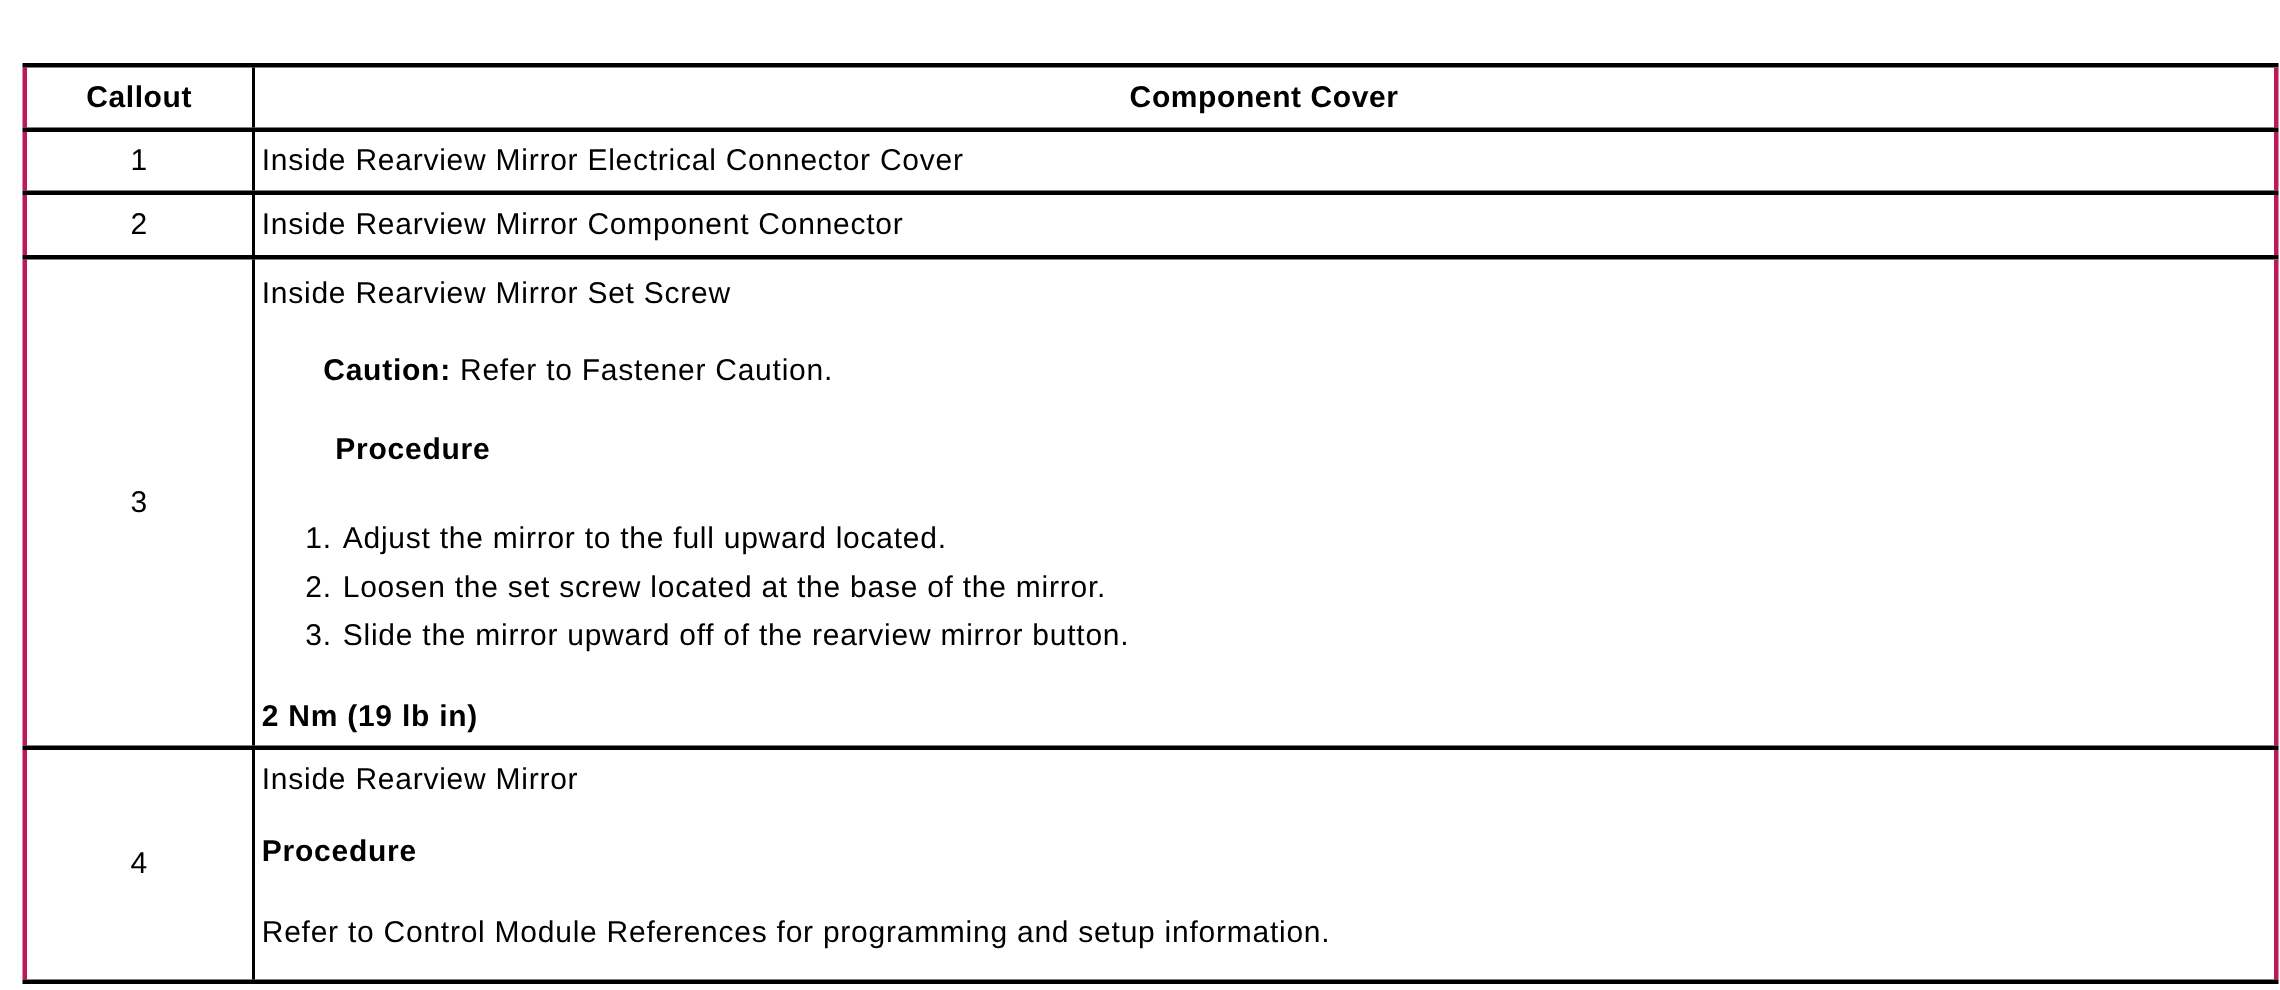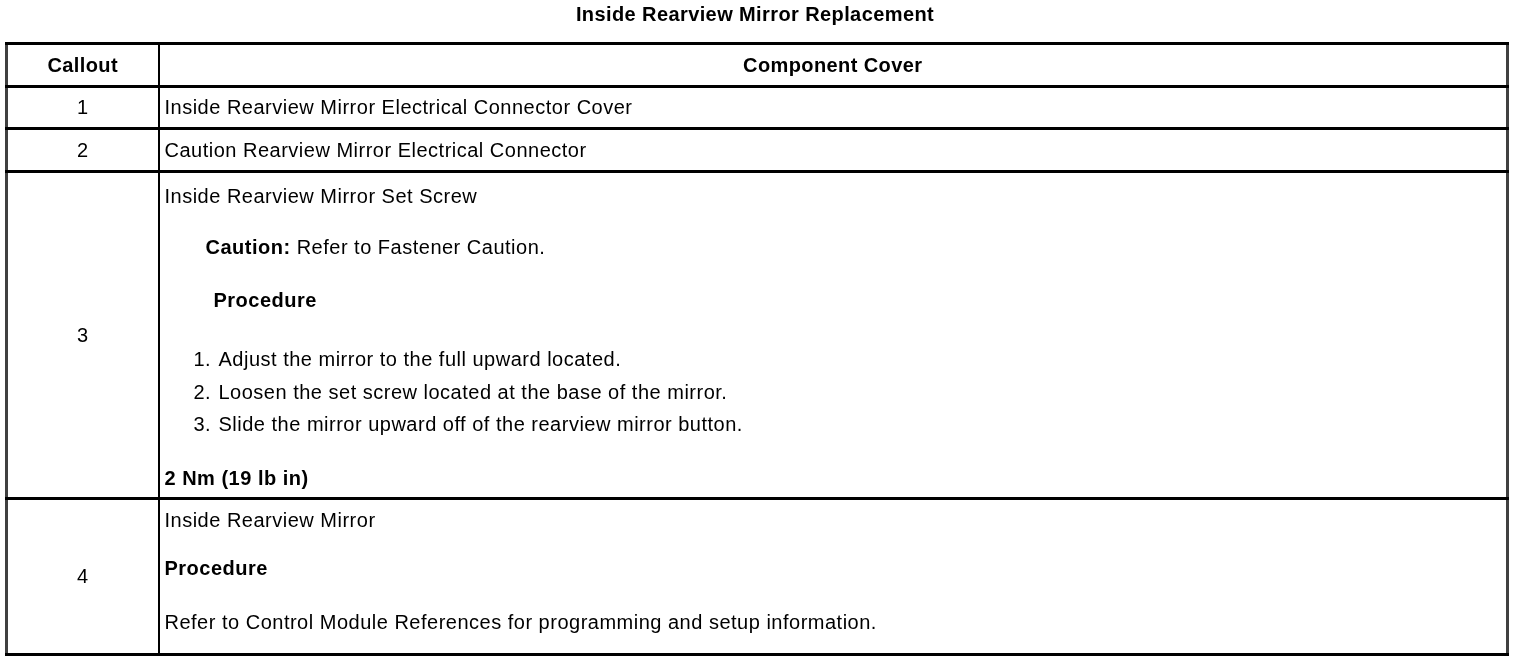--- a/index.html
+++ b/index.html
@@ -11,24 +11,24 @@
   }
   .page { position: relative; width: 1520px; height: 660px; overflow: hidden; }
 
   .doc-title {
     position: absolute; top: 3px; left: 0; width: 1510px;
     text-align: center;
     font-size: 20px; font-weight: bold; letter-spacing: 0.4px;
   }
 
   table.callout-table {
-    position: absolute; left: 5px; top: 42px;
+    position: absolute; left: 15px; top: 42px;
     width: 1504px;
     border-collapse: collapse; table-layout: fixed;
-    border: 3px solid #404040;
+    border: 3px solid #be185d;
   }
   th, td {
     border-top: 3px solid #000; border-bottom: 3px solid #000;
     border-left: 2px solid #000; border-right: 2px solid #000;
     padding: 0;
     font-size: 20px; letter-spacing: 0.5px;
   }
   tr.r-head   { height: 43px; }
   tr.r-small1 { height: 42px; }
   tr.r-small2 { height: 43px; }
@@ -61,42 +61,41 @@
   
   .r4-name  { margin-top: 9px  !important; }
   .r4-proc  { margin-top: 25px !important; }
   .r4-note  { margin-top: 31px !important; }
 </style>
 </head>
 <body>
 
 <div class="page">
 
-  <div class="doc-title">Inside Rearview Mirror Replacement</div>
 
   <table class="callout-table">
     <colgroup>
       <col style="width:152px">
       <col>
     </colgroup>
     <thead>
       <tr class="r-head">
         <th>Callout</th>
         <th>Component Cover</th>
       </tr>
     </thead>
     <tbody>
       <tr class="r-small1">
         <td class="callout-cell">1</td>
         <td class="component-cell simple">Inside Rearview Mirror Electrical Connector Cover</td>
       </tr>
 
       <tr class="r-small2">
         <td class="callout-cell">2</td>
-        <td class="component-cell simple">Caution Rearview Mirror Electrical Connector</td>
+        <td class="component-cell simple">Inside Rearview Mirror Component Connector</td>
       </tr>
 
       <tr class="r-big">
         <td class="callout-cell">3</td>
         <td class="component-cell rich">
           <p class="r3-name">Inside Rearview Mirror Set Screw</p>
           <p class="r3-caution"><span class="bold">Caution:</span> <span>Refer to Fastener Caution.</span></p>
           <p class="bold r3-proc">Procedure</p>
           <div class="r3-steps">
             <div class="step">

